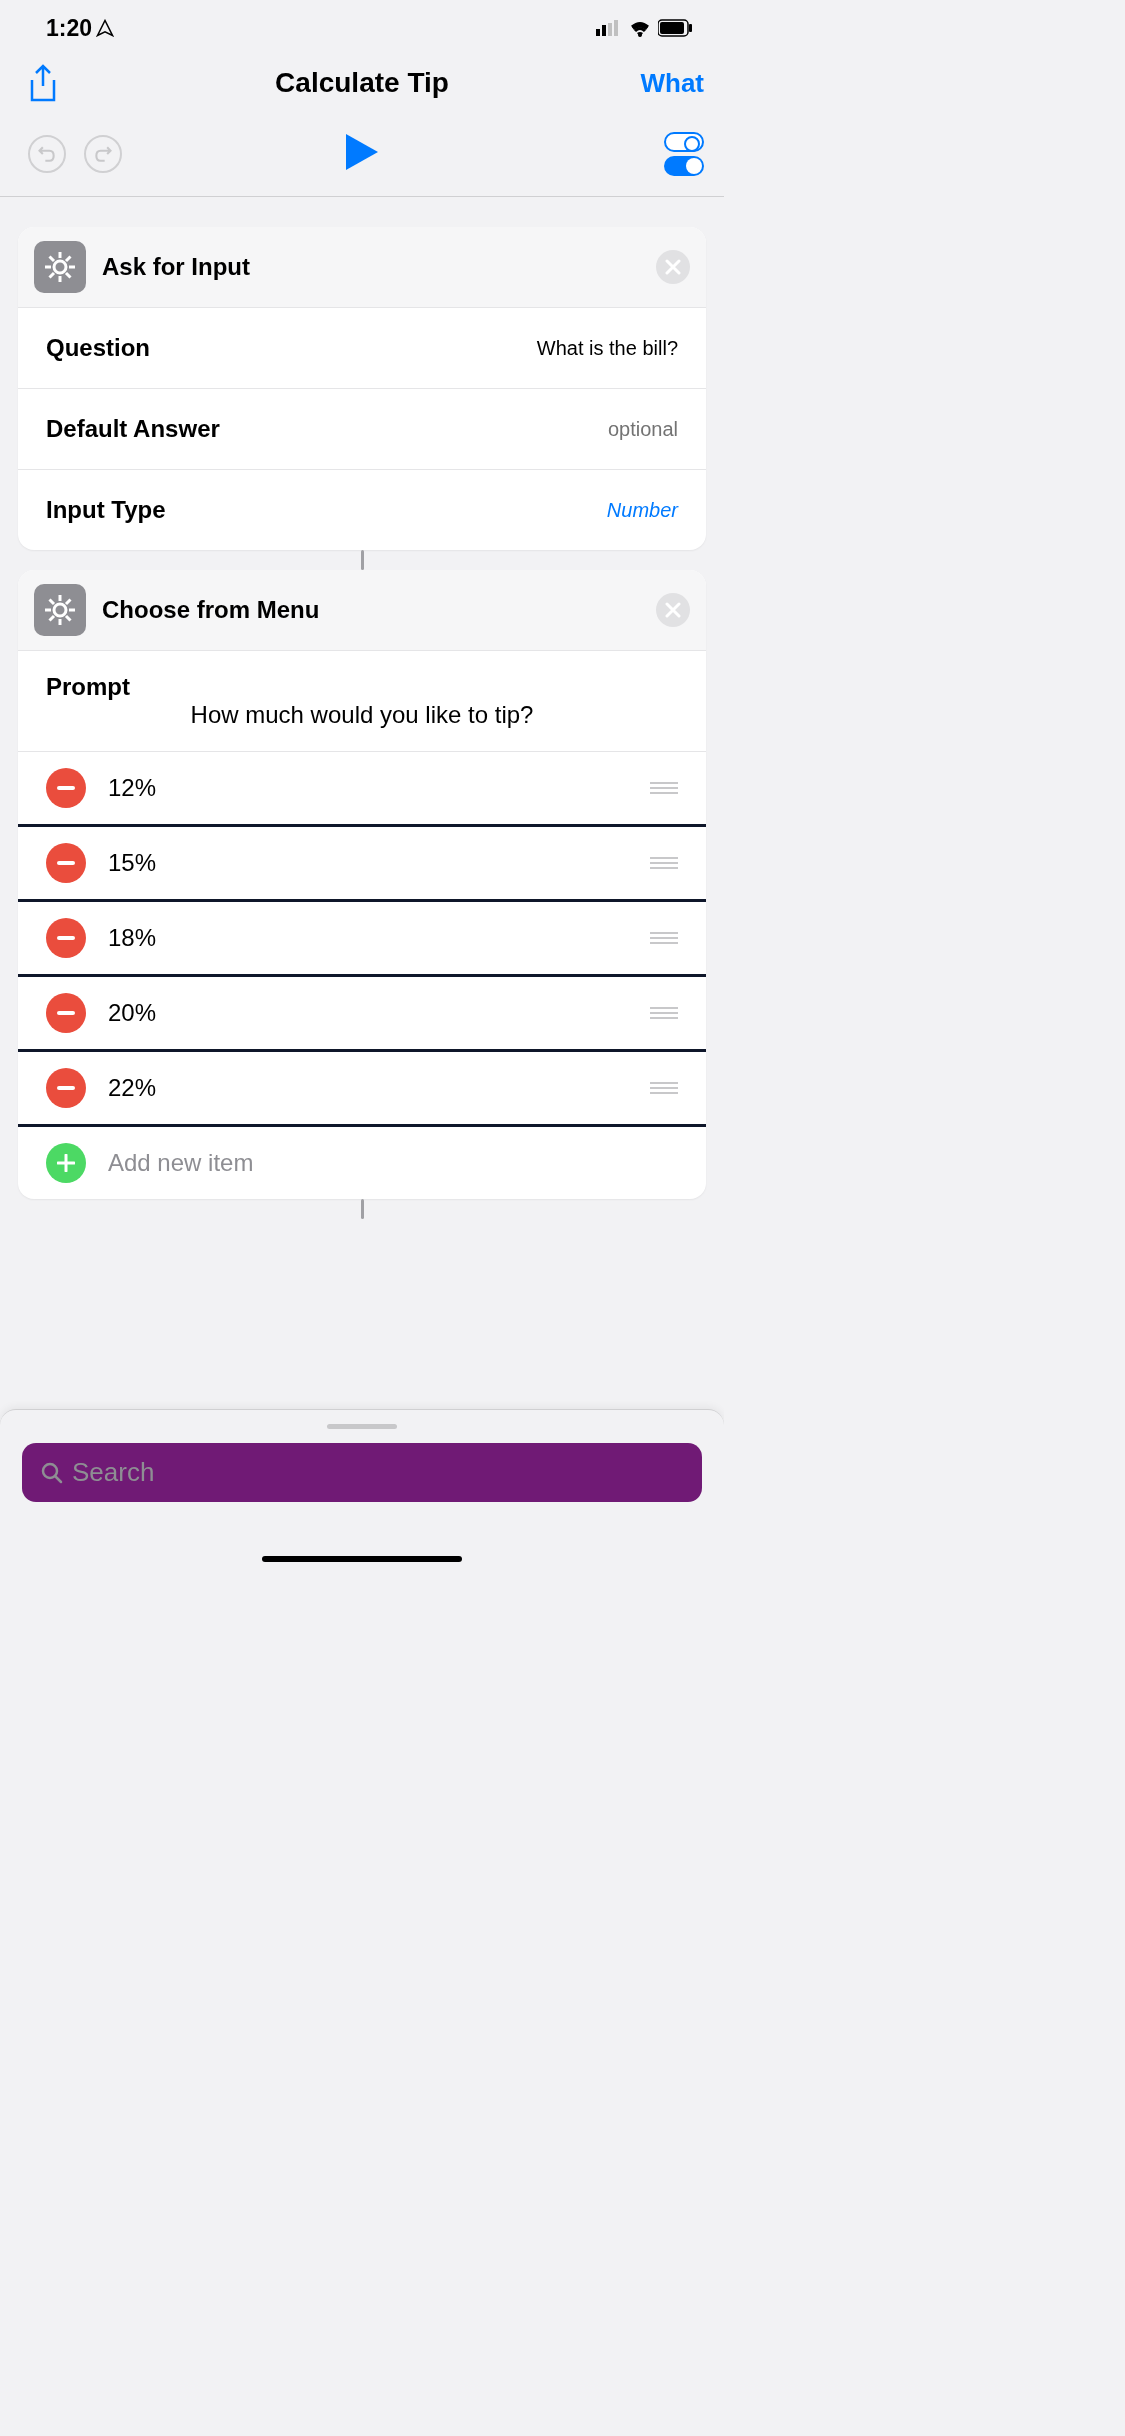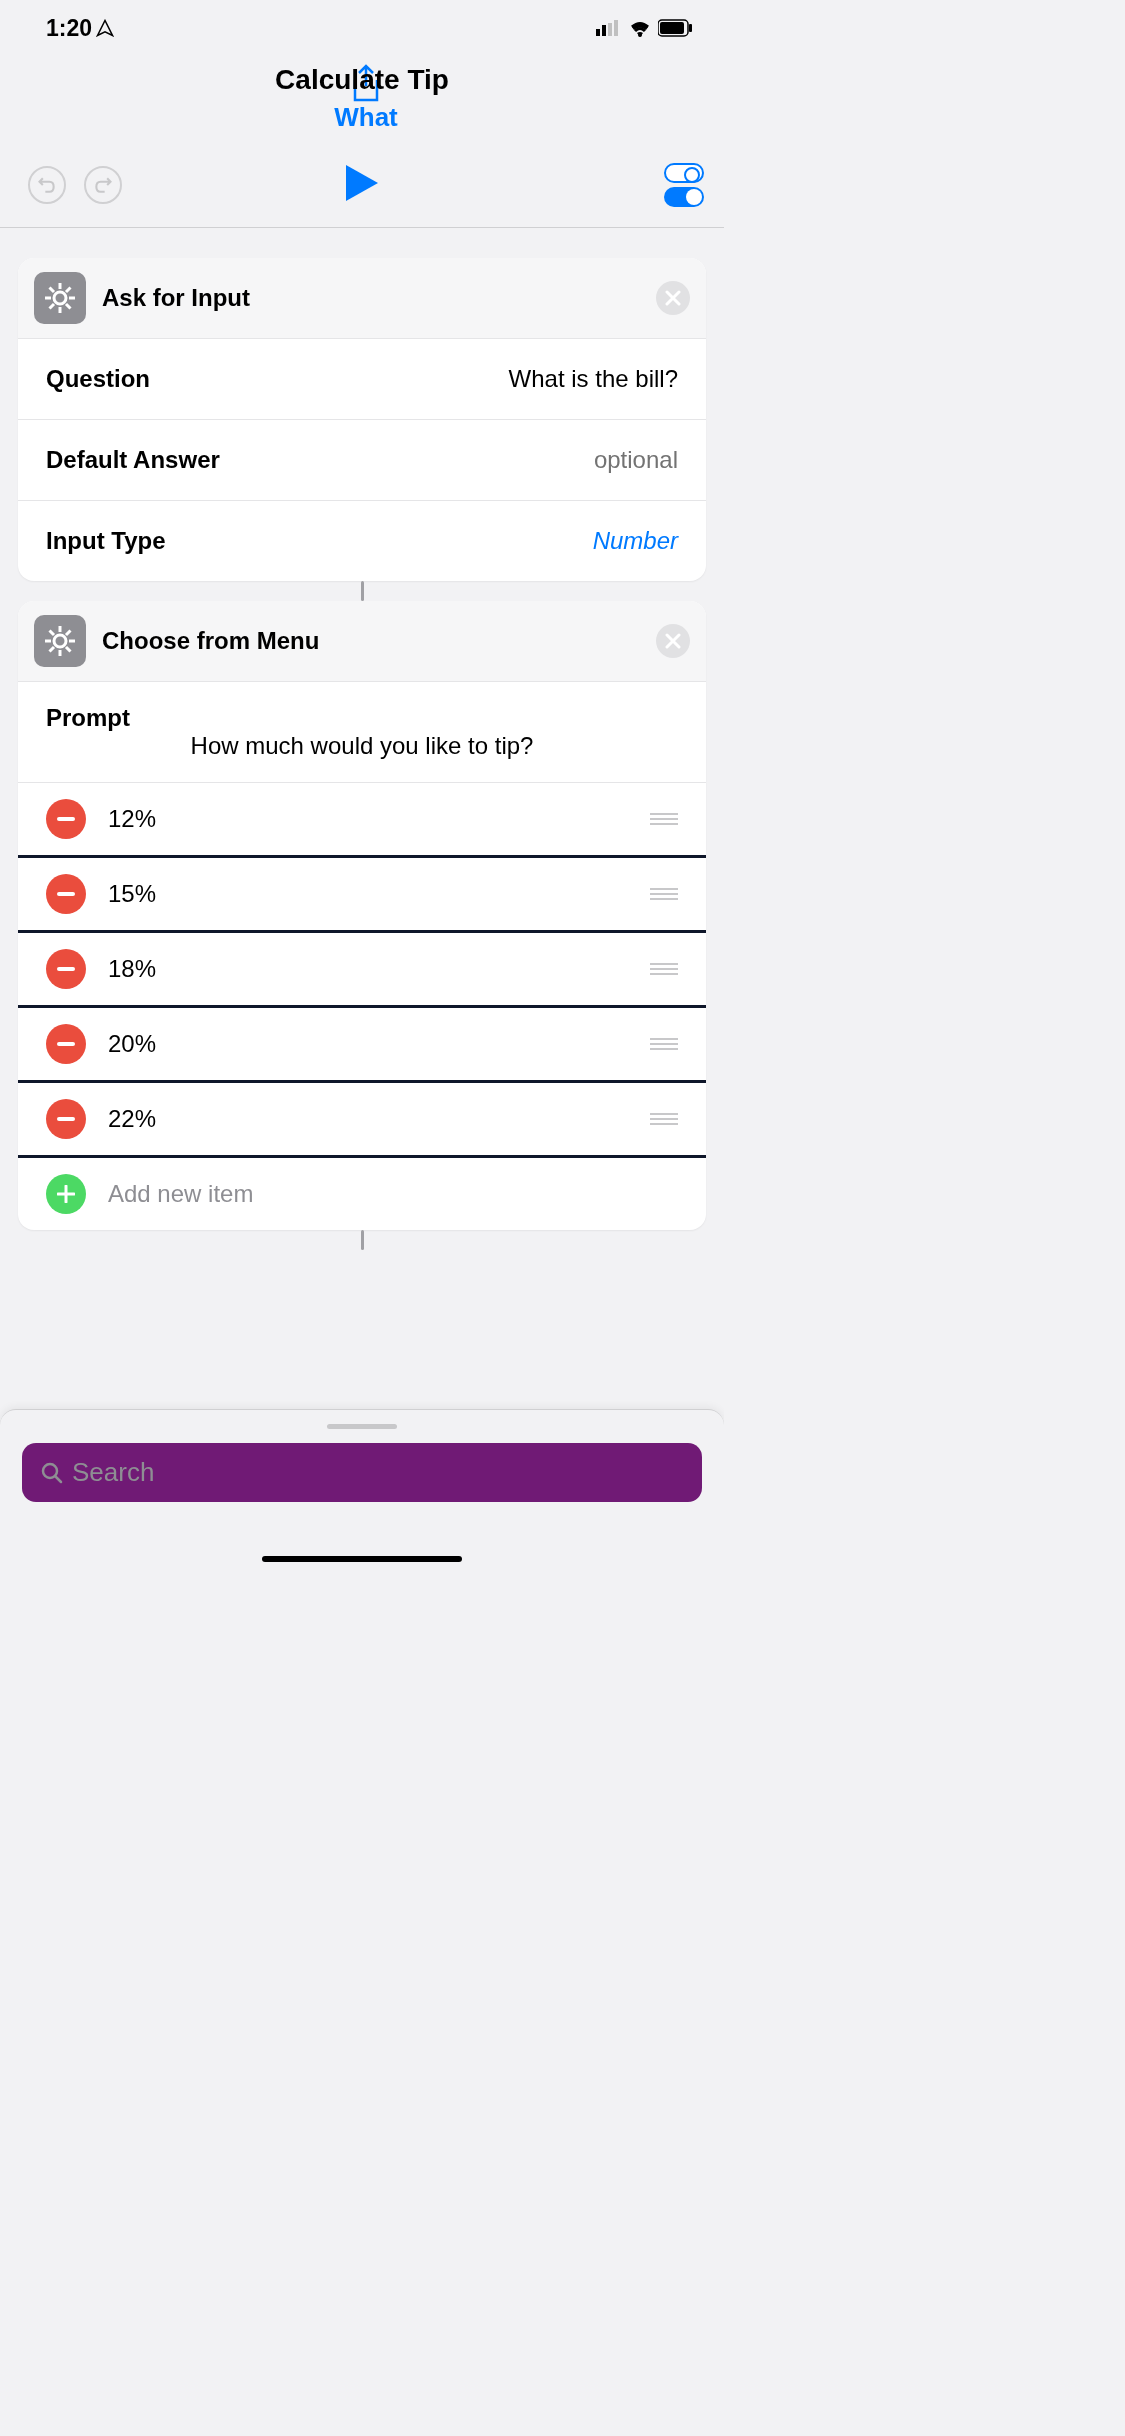--- a/index.html
+++ b/index.html
@@ -28,21 +28,20 @@
     .status-icons {
       display: flex;
       align-items: center;
       gap: 6px;
     }
     .nav-bar {
       display: flex;
       justify-content: space-between;
       align-items: center;
       padding: 20px 20px 10px 28px;
-      flex-direction: column;
     }
     .nav-title {
       font-size: 28px;
       font-weight: 700;
       position: absolute;
       left: 50%;
       transform: translateX(-50%);
     }
     .nav-done {
       font-size: 26px;
@@ -164,21 +163,21 @@
       align-items: center;
       padding: 26px 28px;
       border-bottom: 1px solid #e5e5e7;
     }
     .card-row:last-child { border-bottom: none; }
     .row-label {
       font-size: 24px;
       font-weight: 600;
     }
     .row-value {
-      font-size: 24px;
+      font-size: 20px;
       font-weight: 400;
     }
     .row-placeholder { color: #737373; }
     .row-link { color: #007aff; font-style: italic; }
     .connector {
       width: 3px;
       height: 20px;
       background: #a0a0a4;
       margin: 0 auto;
       border-radius: 2px;

